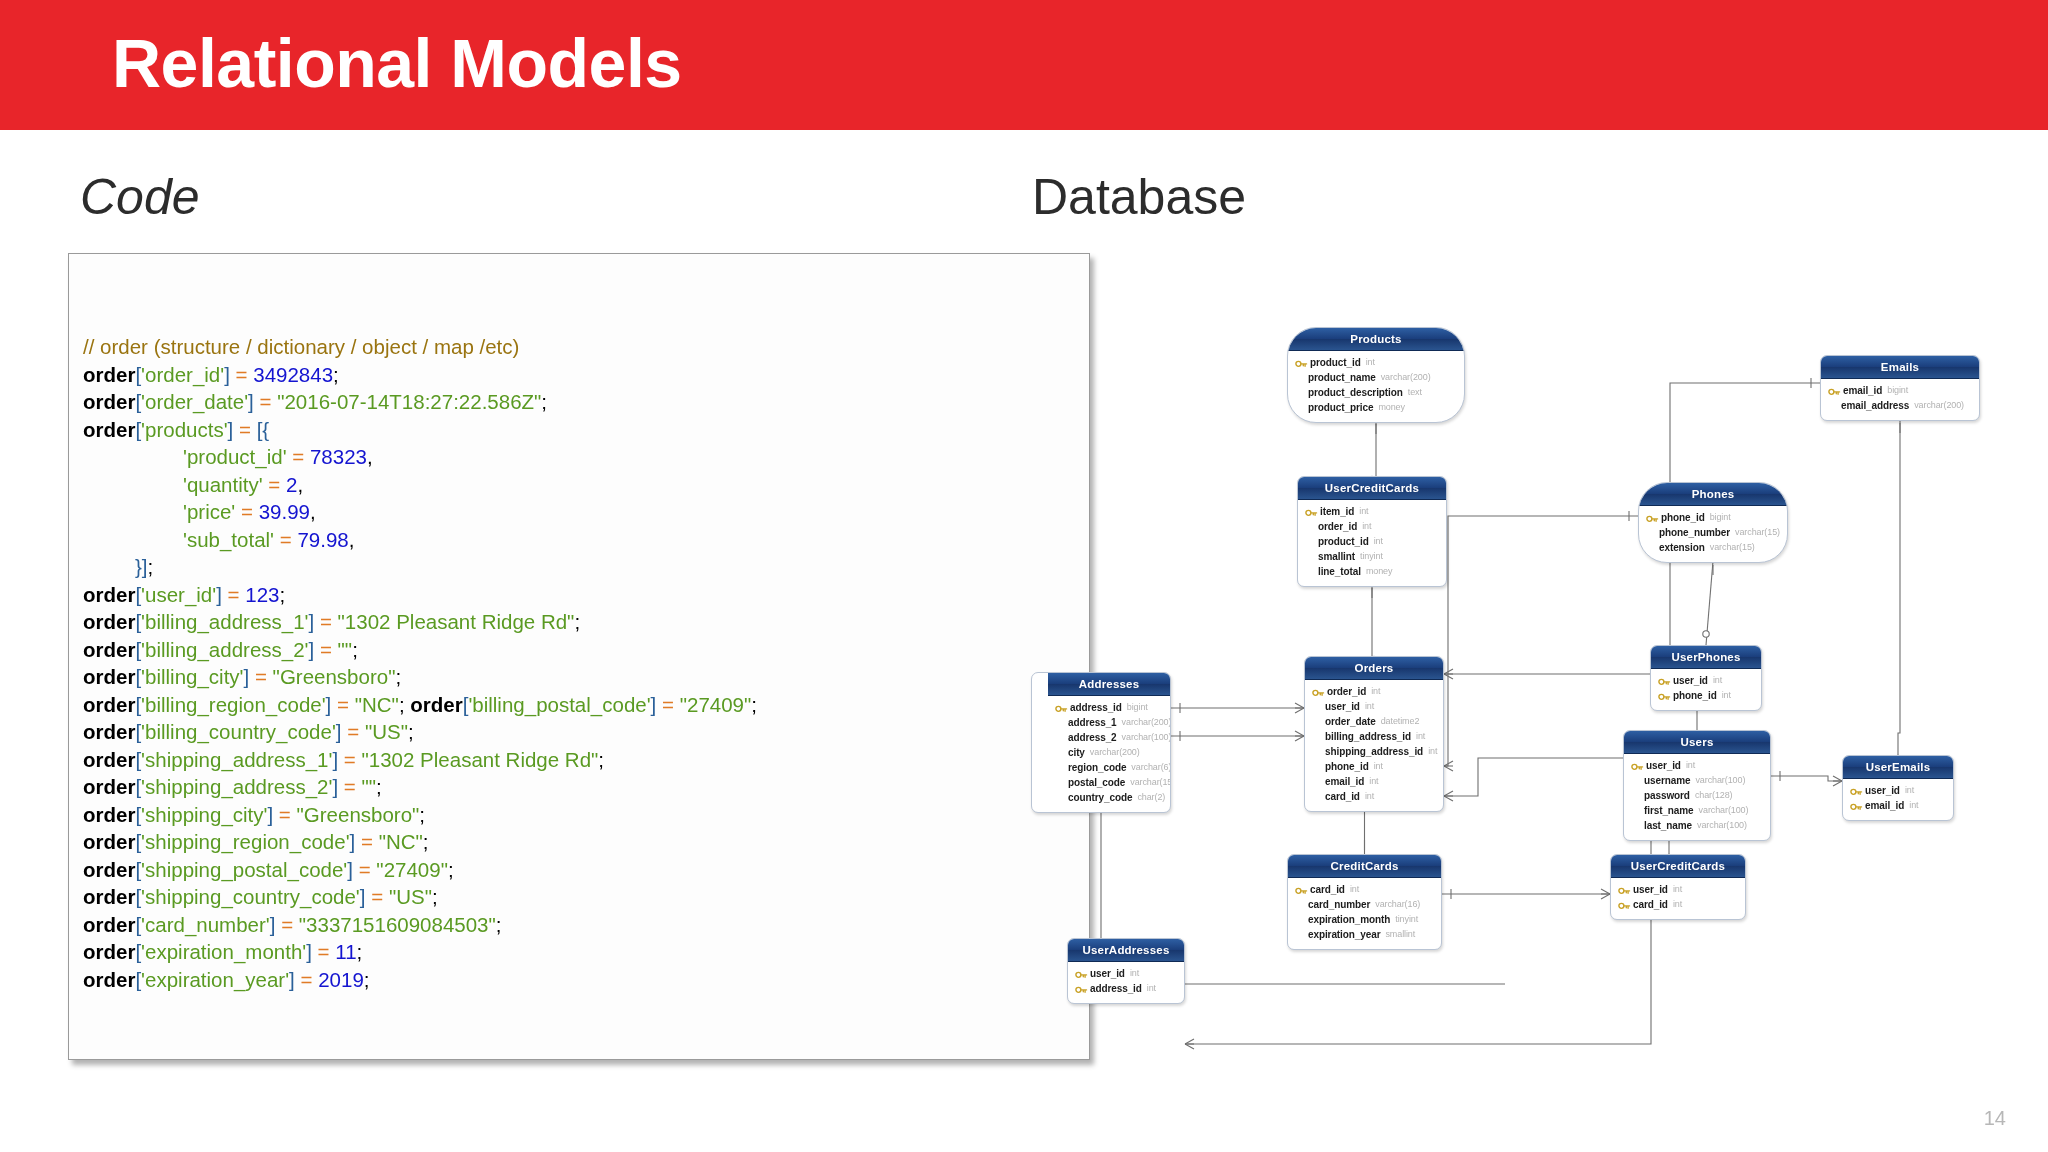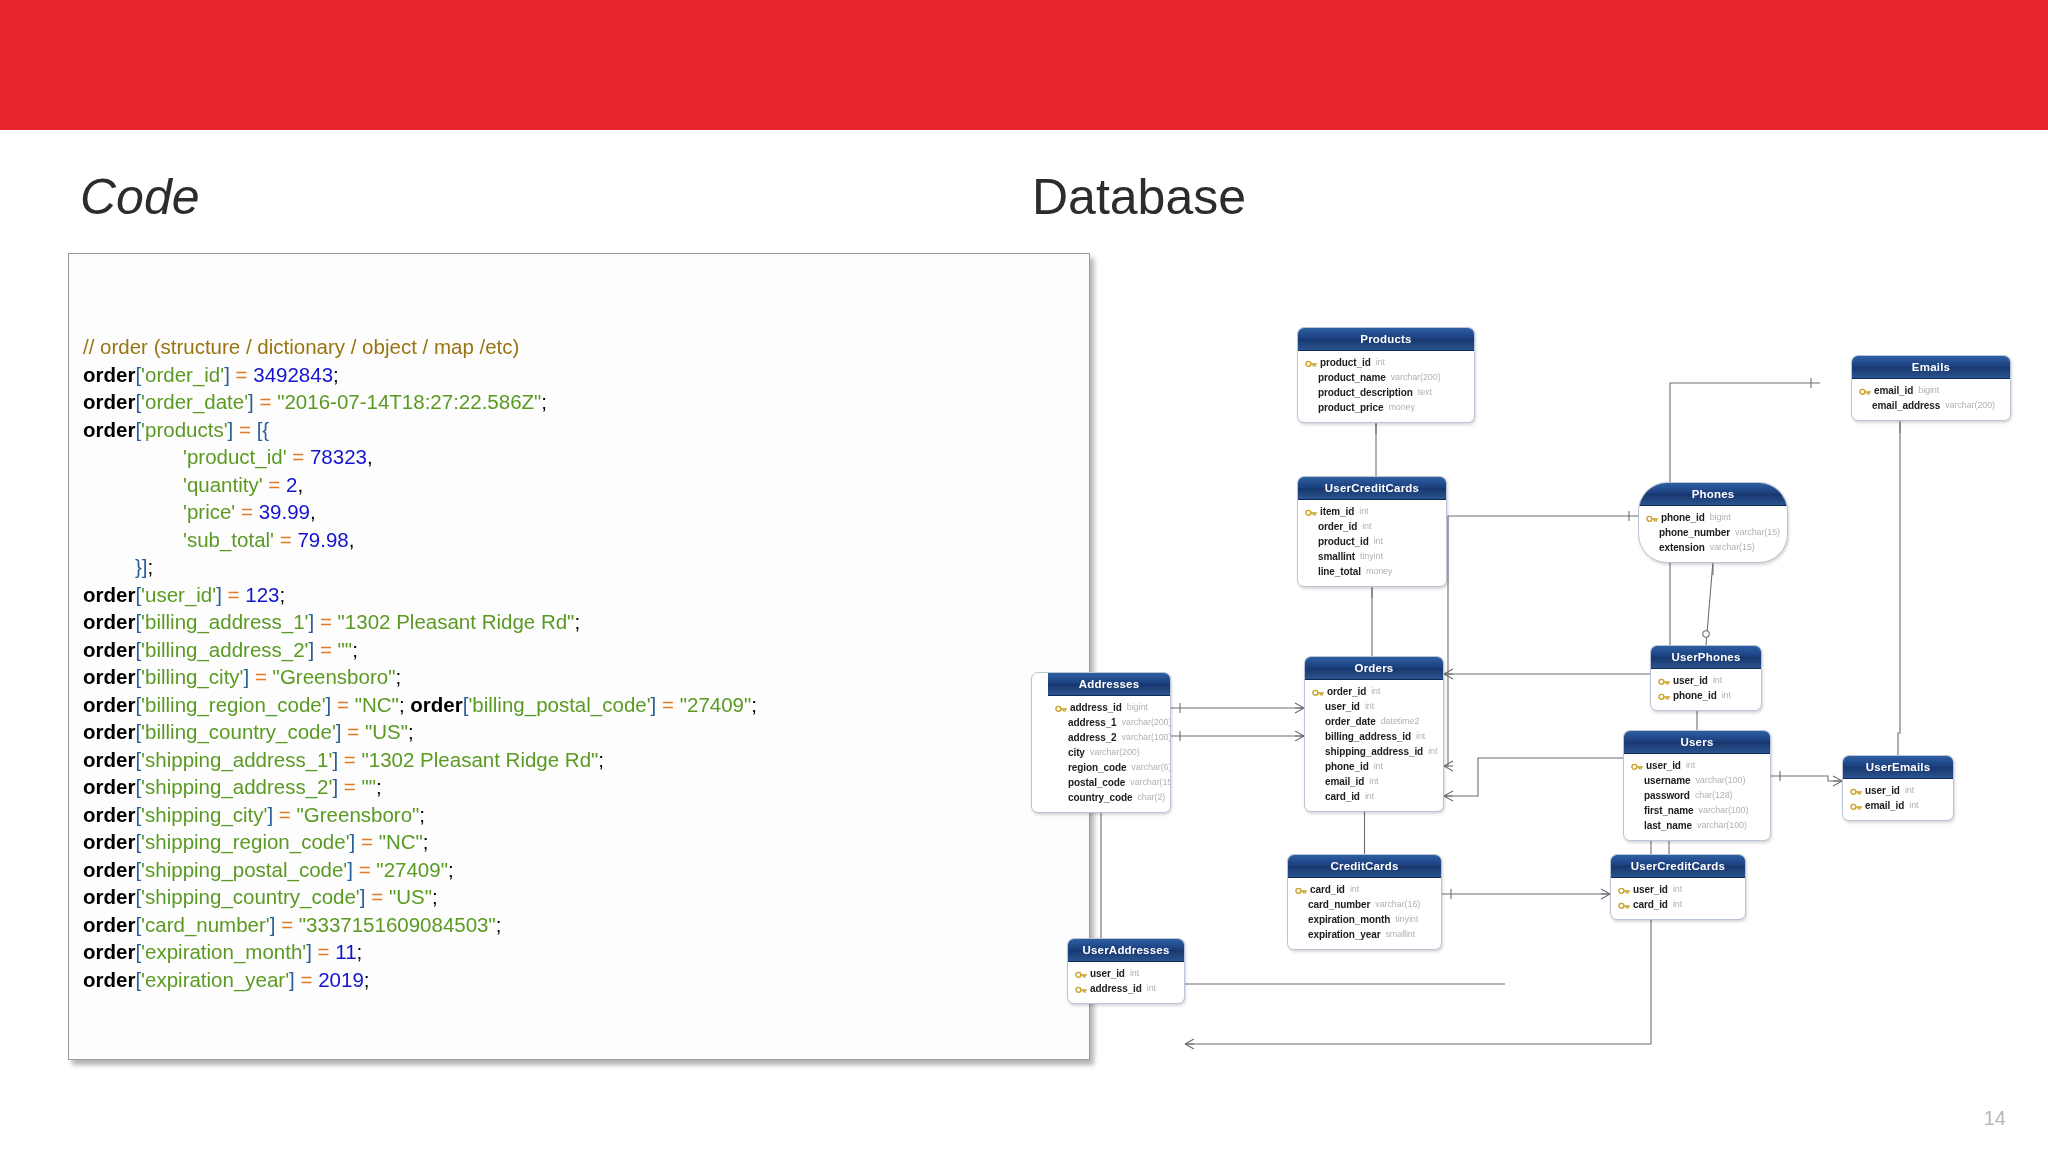--- a/index.html
+++ b/index.html
@@ -113,20 +113,21 @@
     position: absolute; right: 42px; bottom: 22px;
     font-size: 20px; color: #b7b7b7;
   }
 </style>
 </head>
 <body>
 
 <div id="slide">
 
   <div class="header-band"></div>
+  <div class="slide-title">Relational Models</div>
 
   <div class="section-heading" id="code-heading">Code</div>
   <div class="section-heading" id="db-heading">Database</div>
 
   <div class="v-divider"></div>
 
   <div id="code-panel">
     <div id="code-lines"><div class="ln"><span class="tok-com">// order (structure / dictionary / object / map /etc)</span></div><div class="ln"><span class="tok-var">order</span><span class="tok-brk">[</span><span class="tok-key">'order_id'</span><span class="tok-brk">]</span><span class="tok-pun"> </span><span class="tok-op">=</span><span class="tok-pun"> </span><span class="tok-num">3492843</span><span class="tok-pun">;</span></div><div class="ln"><span class="tok-var">order</span><span class="tok-brk">[</span><span class="tok-key">'order_date'</span><span class="tok-brk">]</span><span class="tok-pun"> </span><span class="tok-op">=</span><span class="tok-pun"> </span><span class="tok-str">"2016-07-14T18:27:22.586Z"</span><span class="tok-pun">;</span></div><div class="ln"><span class="tok-var">order</span><span class="tok-brk">[</span><span class="tok-key">'products'</span><span class="tok-brk">]</span><span class="tok-pun"> </span><span class="tok-op">=</span><span class="tok-pun"> </span><span class="tok-brk">[{</span></div><div class="ln ind1"><span class="tok-key">'product_id'</span><span class="tok-pun"> </span><span class="tok-op">=</span><span class="tok-pun"> </span><span class="tok-num">78323</span><span class="tok-pun">,</span></div><div class="ln ind1"><span class="tok-key">'quantity'</span><span class="tok-pun"> </span><span class="tok-op">=</span><span class="tok-pun"> </span><span class="tok-num">2</span><span class="tok-pun">,</span></div><div class="ln ind1"><span class="tok-key">'price'</span><span class="tok-pun"> </span><span class="tok-op">=</span><span class="tok-pun"> </span><span class="tok-num">39.99</span><span class="tok-pun">,</span></div><div class="ln ind1"><span class="tok-key">'sub_total'</span><span class="tok-pun"> </span><span class="tok-op">=</span><span class="tok-pun"> </span><span class="tok-num">79.98</span><span class="tok-pun">,</span></div><div class="ln ind2"><span class="tok-brk">}]</span><span class="tok-pun">;</span></div><div class="ln"><span class="tok-var">order</span><span class="tok-brk">[</span><span class="tok-key">'user_id'</span><span class="tok-brk">]</span><span class="tok-pun"> </span><span class="tok-op">=</span><span class="tok-pun"> </span><span class="tok-num">123</span><span class="tok-pun">;</span></div><div class="ln"><span class="tok-var">order</span><span class="tok-brk">[</span><span class="tok-key">'billing_address_1'</span><span class="tok-brk">]</span><span class="tok-pun"> </span><span class="tok-op">=</span><span class="tok-pun"> </span><span class="tok-str">"1302 Pleasant Ridge Rd"</span><span class="tok-pun">;</span></div><div class="ln"><span class="tok-var">order</span><span class="tok-brk">[</span><span class="tok-key">'billing_address_2'</span><span class="tok-brk">]</span><span class="tok-pun"> </span><span class="tok-op">=</span><span class="tok-pun"> </span><span class="tok-str">""</span><span class="tok-pun">;</span></div><div class="ln"><span class="tok-var">order</span><span class="tok-brk">[</span><span class="tok-key">'billing_city'</span><span class="tok-brk">]</span><span class="tok-pun"> </span><span class="tok-op">=</span><span class="tok-pun"> </span><span class="tok-str">"Greensboro"</span><span class="tok-pun">;</span></div><div class="ln"><span class="tok-var">order</span><span class="tok-brk">[</span><span class="tok-key">'billing_region_code'</span><span class="tok-brk">]</span><span class="tok-pun"> </span><span class="tok-op">=</span><span class="tok-pun"> </span><span class="tok-str">"NC"</span><span class="tok-pun">; </span><span class="tok-var">order</span><span class="tok-brk">[</span><span class="tok-key">'billing_postal_code'</span><span class="tok-brk">]</span><span class="tok-pun"> </span><span class="tok-op">=</span><span class="tok-pun"> </span><span class="tok-str">"27409"</span><span class="tok-pun">;</span></div><div class="ln"><span class="tok-var">order</span><span class="tok-brk">[</span><span class="tok-key">'billing_country_code'</span><span class="tok-brk">]</span><span class="tok-pun"> </span><span class="tok-op">=</span><span class="tok-pun"> </span><span class="tok-str">"US"</span><span class="tok-pun">;</span></div><div class="ln"><span class="tok-var">order</span><span class="tok-brk">[</span><span class="tok-key">'shipping_address_1'</span><span class="tok-brk">]</span><span class="tok-pun"> </span><span class="tok-op">=</span><span class="tok-pun"> </span><span class="tok-str">"1302 Pleasant Ridge Rd"</span><span class="tok-pun">;</span></div><div class="ln"><span class="tok-var">order</span><span class="tok-brk">[</span><span class="tok-key">'shipping_address_2'</span><span class="tok-brk">]</span><span class="tok-pun"> </span><span class="tok-op">=</span><span class="tok-pun"> </span><span class="tok-str">""</span><span class="tok-pun">;</span></div><div class="ln"><span class="tok-var">order</span><span class="tok-brk">[</span><span class="tok-key">'shipping_city'</span><span class="tok-brk">]</span><span class="tok-pun"> </span><span class="tok-op">=</span><span class="tok-pun"> </span><span class="tok-str">"Greensboro"</span><span class="tok-pun">;</span></div><div class="ln"><span class="tok-var">order</span><span class="tok-brk">[</span><span class="tok-key">'shipping_region_code'</span><span class="tok-brk">]</span><span class="tok-pun"> </span><span class="tok-op">=</span><span class="tok-pun"> </span><span class="tok-str">"NC"</span><span class="tok-pun">;</span></div><div class="ln"><span class="tok-var">order</span><span class="tok-brk">[</span><span class="tok-key">'shipping_postal_code'</span><span class="tok-brk">]</span><span class="tok-pun"> </span><span class="tok-op">=</span><span class="tok-pun"> </span><span class="tok-str">"27409"</span><span class="tok-pun">;</span></div><div class="ln"><span class="tok-var">order</span><span class="tok-brk">[</span><span class="tok-key">'shipping_country_code'</span><span class="tok-brk">]</span><span class="tok-pun"> </span><span class="tok-op">=</span><span class="tok-pun"> </span><span class="tok-str">"US"</span><span class="tok-pun">;</span></div><div class="ln"><span class="tok-var">order</span><span class="tok-brk">[</span><span class="tok-key">'card_number'</span><span class="tok-brk">]</span><span class="tok-pun"> </span><span class="tok-op">=</span><span class="tok-pun"> </span><span class="tok-str">"3337151609084503"</span><span class="tok-pun">;</span></div><div class="ln"><span class="tok-var">order</span><span class="tok-brk">[</span><span class="tok-key">'expiration_month'</span><span class="tok-brk">]</span><span class="tok-pun"> </span><span class="tok-op">=</span><span class="tok-pun"> </span><span class="tok-num">11</span><span class="tok-pun">;</span></div><div class="ln"><span class="tok-var">order</span><span class="tok-brk">[</span><span class="tok-key">'expiration_year'</span><span class="tok-brk">]</span><span class="tok-pun"> </span><span class="tok-op">=</span><span class="tok-pun"> </span><span class="tok-num">2019</span><span class="tok-pun">;</span></div></div>
   </div>
 
@@ -194,21 +195,21 @@
         <line x1="175" y1="784" x2="184" y2="784" stroke="#6f6f6f" stroke-width="1.1"></line>
         <line x1="354.5" y1="594" x2="354.5" y2="550" stroke="#6f6f6f" stroke-width="1.1"></line>
         <line x1="354.5" y1="580" x2="354.5" y2="590" stroke="#6f6f6f" stroke-width="1.1"></line>
         <line x1="432" y1="634" x2="600" y2="634" stroke="#6f6f6f" stroke-width="1.1"></line>
         <line x1="441" y1="629" x2="441" y2="639" stroke="#6f6f6f" stroke-width="1.1"></line>
         <line x1="600" y1="634" x2="591" y2="629" stroke="#6f6f6f" stroke-width="1.1"></line>
         <line x1="600" y1="634" x2="591" y2="639" stroke="#6f6f6f" stroke-width="1.1"></line>
         <line x1="600" y1="634" x2="591" y2="634" stroke="#6f6f6f" stroke-width="1.1"></line>
         <polyline points="175,724 495,724" fill="none" stroke="#6f6f6f" stroke-width="1.1"></polyline>
       </svg>
-  <div class="er-table" style="left: 287px; top: 67px; width: 178px;">
+  <div class="er-table" style="left: 277px; top: 67px; width: 178px; border-radius: 29px;">
         <div class="er-head">Products</div>
         <div class="er-body">
           <div class="er-row">
             <span class="key-icon"><svg viewBox="0 0 16 12" width="13" height="11">
                 <circle cx="4.2" cy="5.2" r="3.1" fill="none" stroke="#c9a227" stroke-width="1.7"></circle>
                 <path d="M7 5.3 L14.2 5.3 M12.4 5.3 L12.4 8.2 M10.2 5.3 L10.2 7.6" stroke="#c9a227" stroke-width="1.7" fill="none" stroke-linecap="round"></path>
               </svg></span>
             <span class="er-col">product_id</span>
             <span class="er-type">int</span>
           </div>
@@ -346,21 +347,21 @@
             <span class="er-col">postal_code</span>
             <span class="er-type">varchar(15)</span>
           </div>
           <div class="er-row">
             <span class="key-spacer"></span>
             <span class="er-col">country_code</span>
             <span class="er-type">char(2)</span>
           </div>
         </div>
       </div>
-      <div class="er-table" style="left: 810px; top: 95px; width: 160px; margin-left: 31px;">
+      <div class="er-table" style="left: 810px; top: 95px; width: 160px;">
         <div class="er-head">Emails</div>
         <div class="er-body">
           <div class="er-row">
             <span class="key-icon"><svg viewBox="0 0 16 12" width="13" height="11">
                 <circle cx="4.2" cy="5.2" r="3.1" fill="none" stroke="#c9a227" stroke-width="1.7"></circle>
                 <path d="M7 5.3 L14.2 5.3 M12.4 5.3 L12.4 8.2 M10.2 5.3 L10.2 7.6" stroke="#c9a227" stroke-width="1.7" fill="none" stroke-linecap="round"></path>
               </svg></span>
             <span class="er-col">email_id</span>
             <span class="er-type">bigint</span>
           </div>

